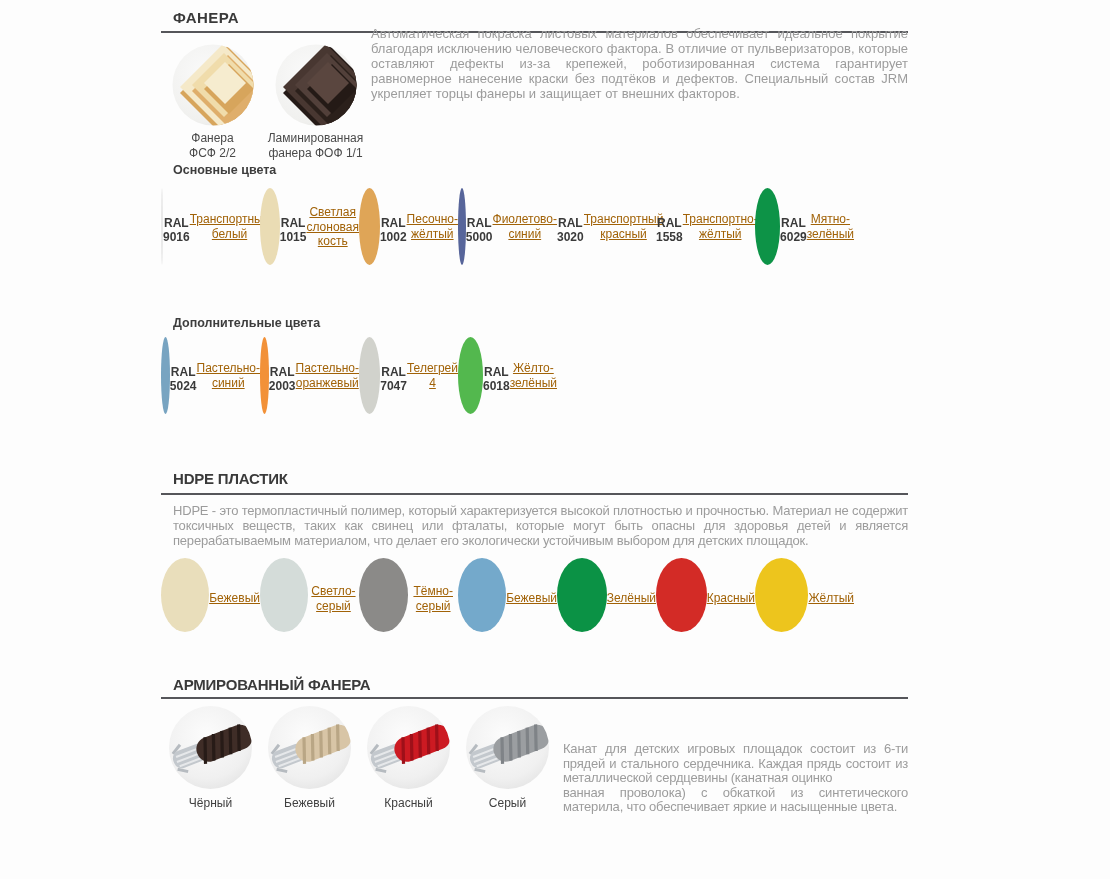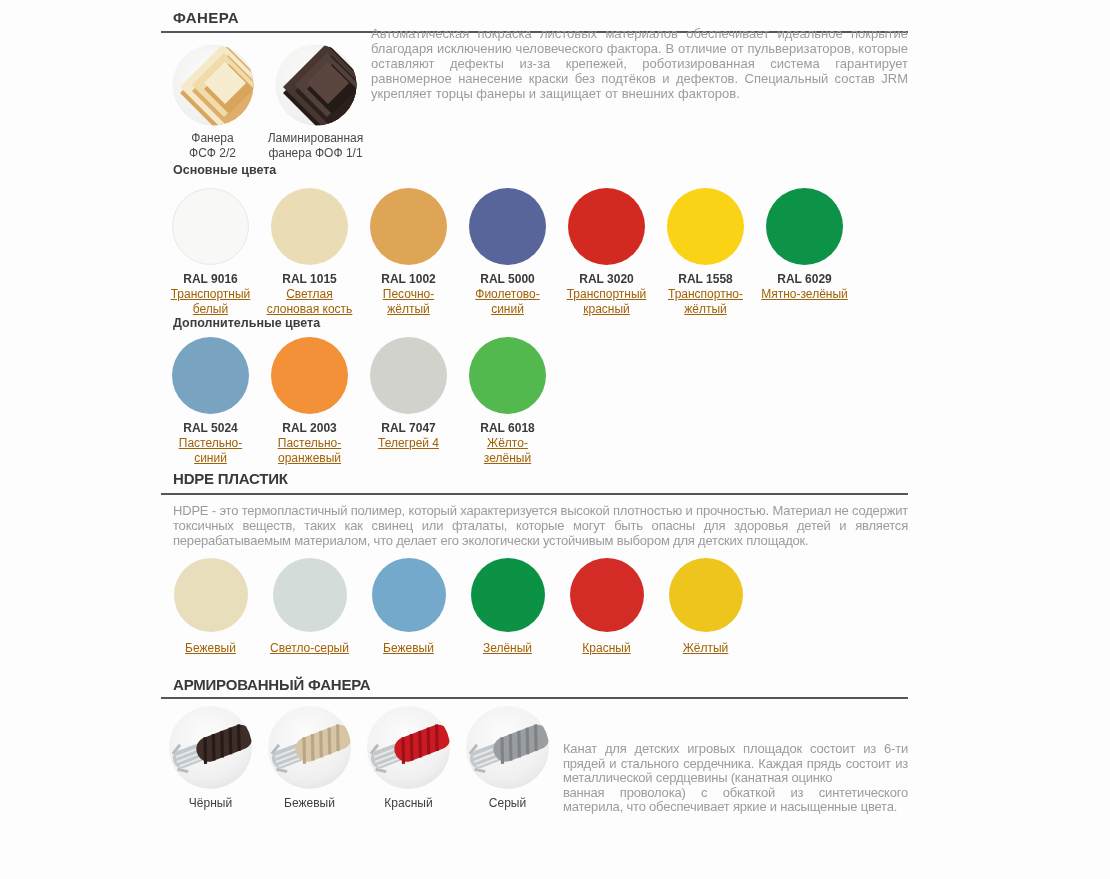--- a/index.html
+++ b/index.html
@@ -11,21 +11,21 @@
   .para{position:absolute;margin:0;font-size:13px;line-height:15px;color:#9c9c9c;
         text-align:justify;}
   .cond{letter-spacing:-.2px;}
   .subhead{position:absolute;left:173px;font-size:12.5px;font-weight:bold;color:#3d3d3d;}
   .ply-row{position:absolute;left:161px;top:44px;display:flex;}
   .ply-item{width:103px;display:flex;flex-direction:column;align-items:center;margin:0;}
   .ply-img{width:82px;height:82px;}
   .ply-cap{margin-top:5px;font-size:12px;line-height:1.25;color:#4a4a4a;text-align:center;
            white-space:pre-line;}
   .swatch-row{position:absolute;left:161px;display:flex;}
-  .swatch{width:99px;display:flex;flex-direction:column;align-items:center;text-align:center;}
+  .swatch{width:99px;display:flex;flex-direction:row;align-items:center;text-align:center;}
   .dot{width:77px;height:77px;border-radius:50%;box-sizing:border-box;}
   .row-hdpe .dot{width:74px;height:74px;margin-top:2px;}
   .code{margin-top:7px;font-size:12px;font-weight:bold;color:#3a3a3a;line-height:1.2;}
   .cname{font-size:12px;color:#a16207;line-height:1.22;white-space:pre-line;margin-top:1px;text-decoration:underline;}
   .row-hdpe .cname{margin-top:9px;}
   .rope-row{position:absolute;left:161px;top:706px;display:flex;}
   .rope-item{width:99px;display:flex;flex-direction:column;align-items:center;}
   .rope-img{width:83px;height:83px;}
   .rope-name{margin-top:7px;font-size:12px;color:#404040;}
   .p1{left:371px;top:26px;width:537px;}
@@ -193,20 +193,24 @@
       <div class="swatch">
         <div class="dot" style="background: rgb(233, 222, 187);"></div>
         <div class="cname">Бежевый</div>
       </div>
 
       <div class="swatch">
         <div class="dot" style="background: rgb(212, 220, 217);"></div>
         <div class="cname">Светло-серый</div>
       </div>
 
+      <div class="swatch">
+        <div class="dot" style="background: rgb(139, 138, 136);"></div>
+        <div class="cname">Тёмно-серый</div>
+      </div>
 
       <div class="swatch">
         <div class="dot" style="background: rgb(116, 169, 203);"></div>
         <div class="cname">Бежевый</div>
       </div>
 
       <div class="swatch">
         <div class="dot" style="background: rgb(11, 146, 69);"></div>
         <div class="cname">Зелёный</div>
       </div>

